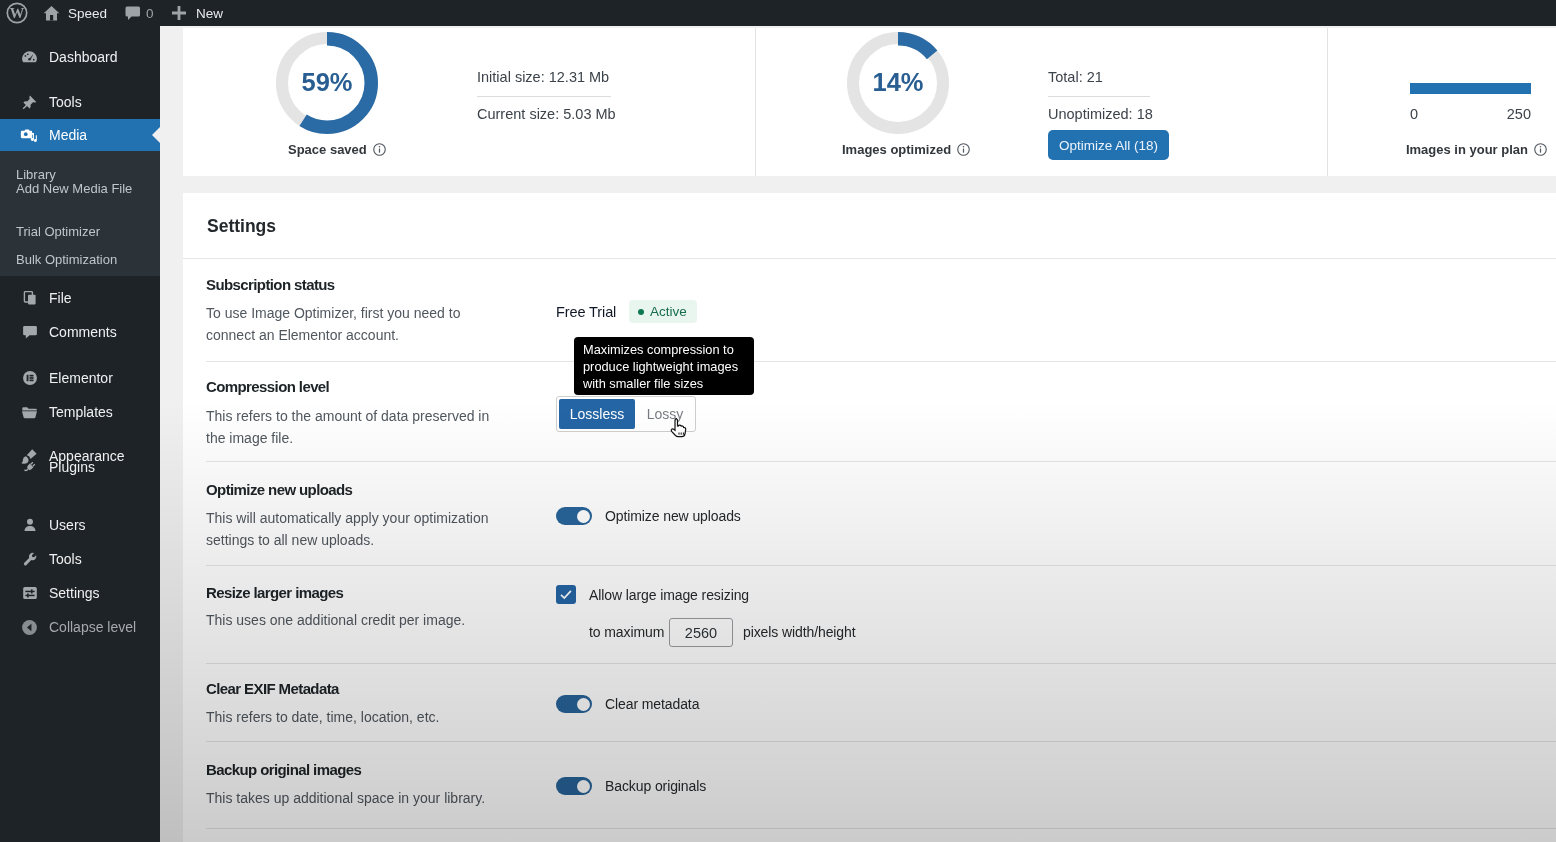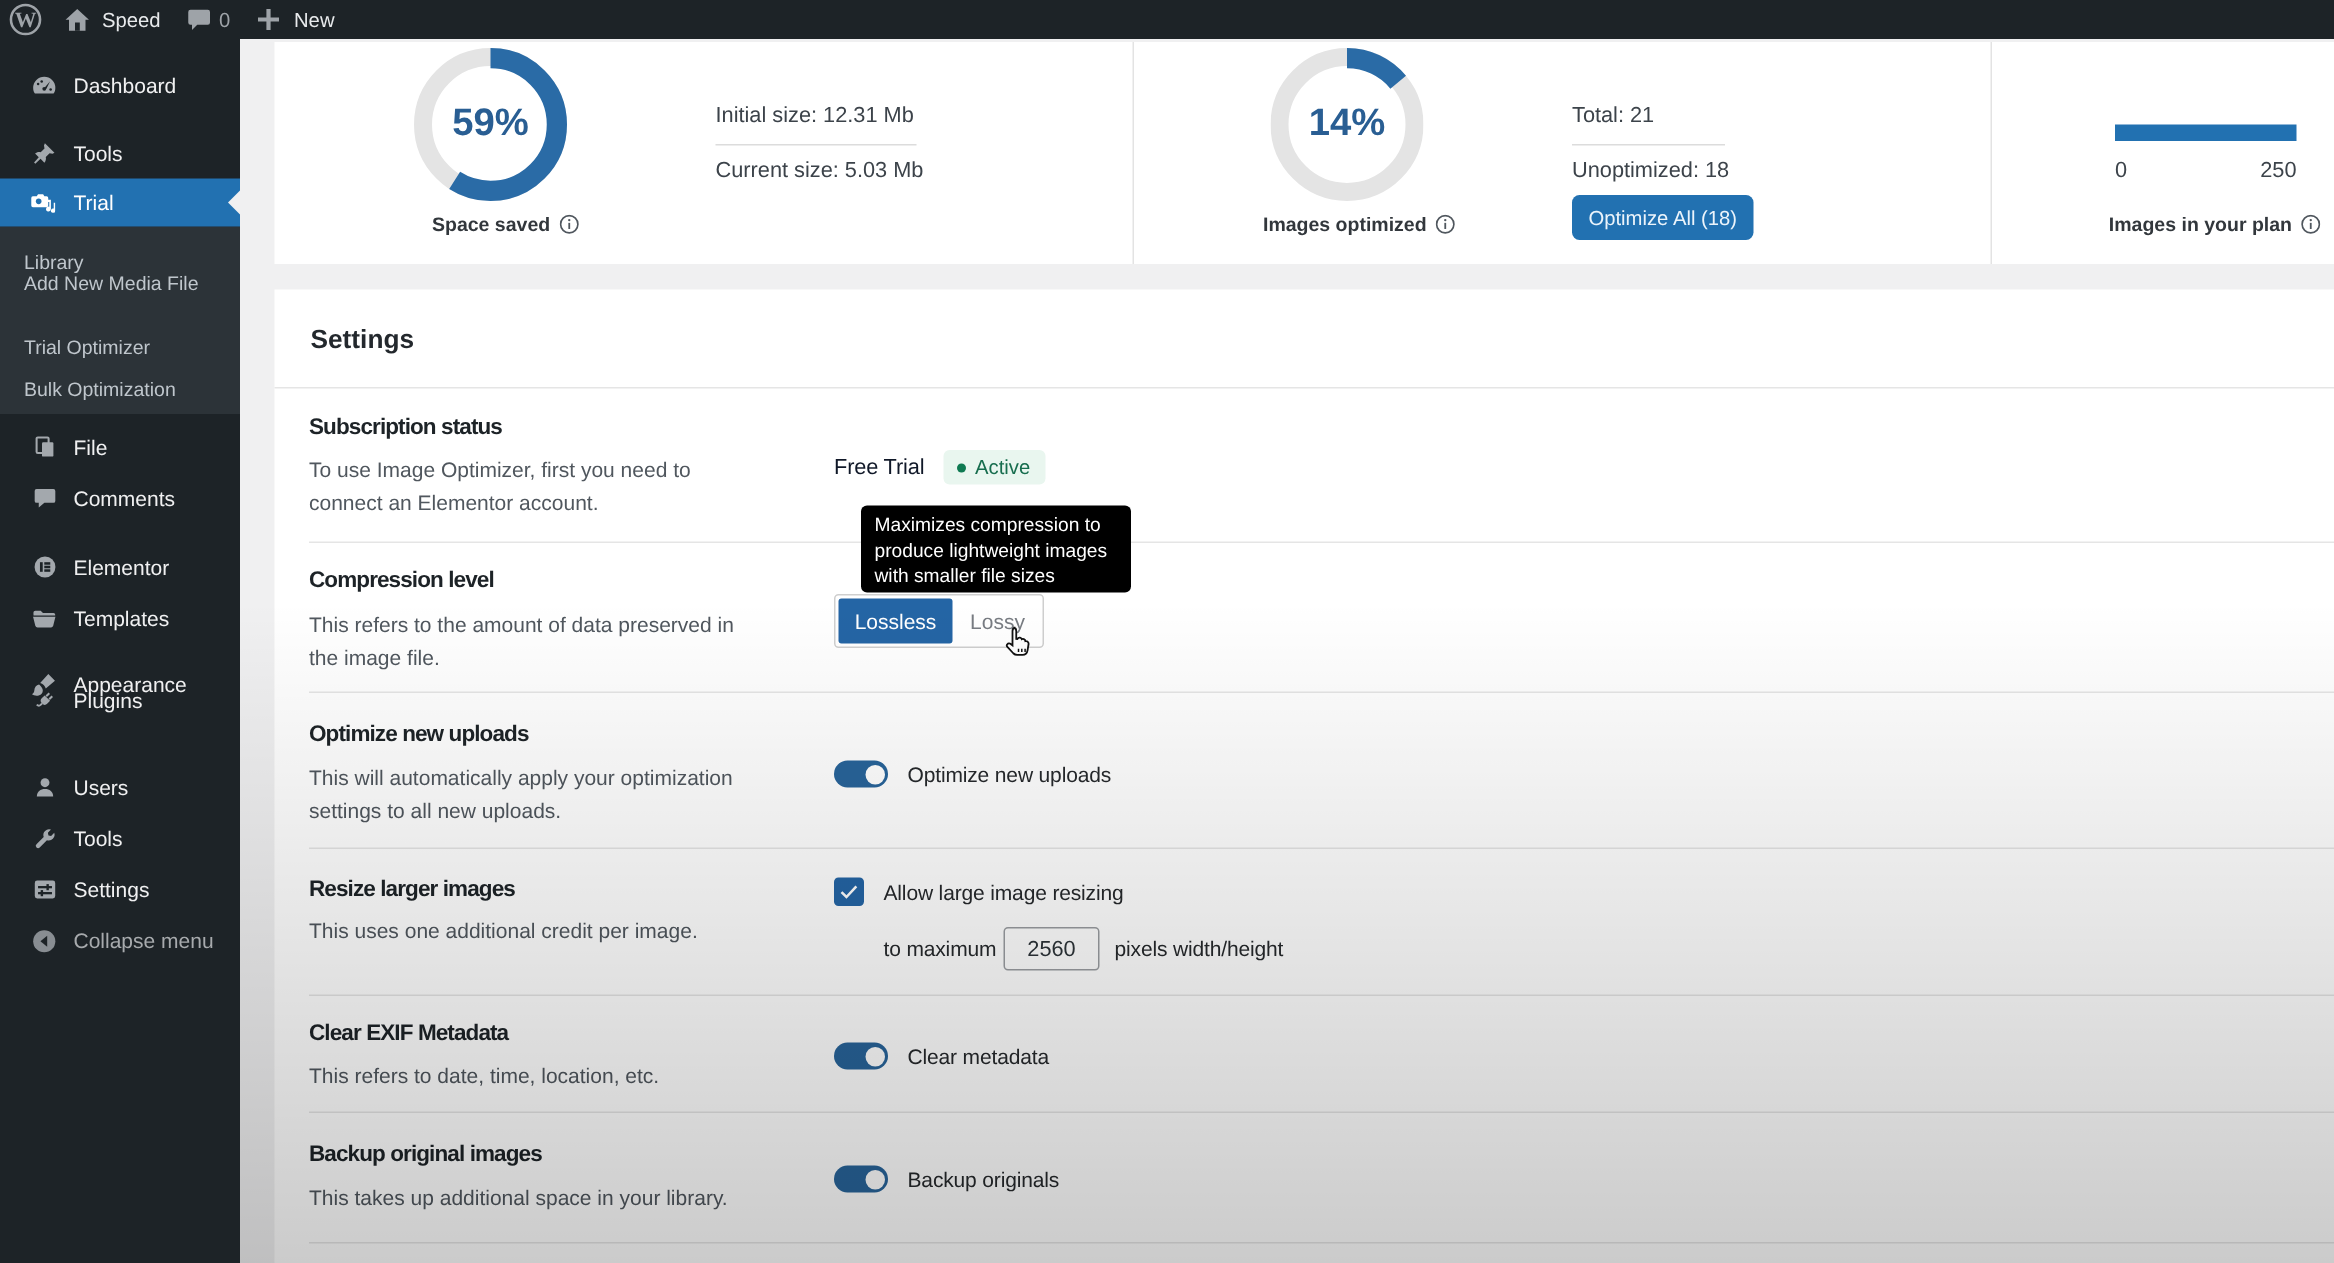--- a/index.html
+++ b/index.html
@@ -92,21 +92,21 @@
     </div>
   <div class="mi" style="top:92px">
       <span class="ic" style="left:8px">
         <svg width="19" height="19" viewBox="0 0 20 20">
           <path d="M2.3 4.5h3l1-1.5h4l1 1.5h1.7a1.3 1.3 0 0 1 1.3 1.3v6a1.3 1.3 0 0 1-1.3 1.3H2.3a1.3 1.3 0 0 1-1.3-1.3v-6a1.3 1.3 0 0 1 1.3-1.3z" fill="#fff"></path>
           <circle cx="6.8" cy="8.5" r="2.2" fill="#2271b1"></circle>
           <path d="M16.4 7.2v7.4a1.9 1.9 0 1 1-1.3-1.8V9.1h-1.5V7.2z" fill="#fff"></path>
           <path d="M19.8 9.6v6.2a1.7 1.7 0 1 1-1.2-1.6V9.6z" fill="#fff"></path>
         </svg>
       </span>
-      <span class="lb" style="color:#fff">Trial</span>
+      <span class="lb" style="color:#fff">Media</span>
     </div>
   <div class="sub" style="top:134px;height:28px">
       <span class="lb">Library</span>
     </div>
   <div class="sub" style="top:148px;height:28px">
       <span class="lb">Add New Media File</span>
     </div>
   <div class="sub" style="top:191px;height:28px">
       <span class="lb">Trial Optimizer</span>
     </div>
@@ -202,21 +202,21 @@
       </span>
       <span class="lb">Settings</span>
     </div>
   <div class="mi" style="top:584px;color:#a7aaad">
       <span class="ic">
         <svg width="17" height="17" viewBox="0 0 20 20">
           <circle cx="10" cy="10" r="8.7" fill="#888d92"></circle>
           <path d="M12.3 5.7v8.6L7 10z" fill="#1d2327"></path>
         </svg>
       </span>
-      <span class="lb">Collapse menu</span>
+      <span class="lb">Collapse level</span>
     </div>
 </div>
 <div id="overlay"></div>
 <div id="statsbar" class="panel">
   <div class="vdiv" style="left:572px"></div>
   <div class="vdiv" style="left:1144px"></div>
   <div class="gauge" style="left:93px;top:4px;width:102px;height:102px">
     <svg width="102" height="102" viewBox="0 0 102 102">
       <circle cx="51" cy="51" r="45" fill="none" stroke="#e4e4e4" stroke-width="12"></circle>
       <circle cx="51" cy="51" r="44.25" fill="none" stroke="#2a6ba6" stroke-width="13.5" stroke-dasharray="164 278.1" transform="rotate(-90 51 51)"></circle>

